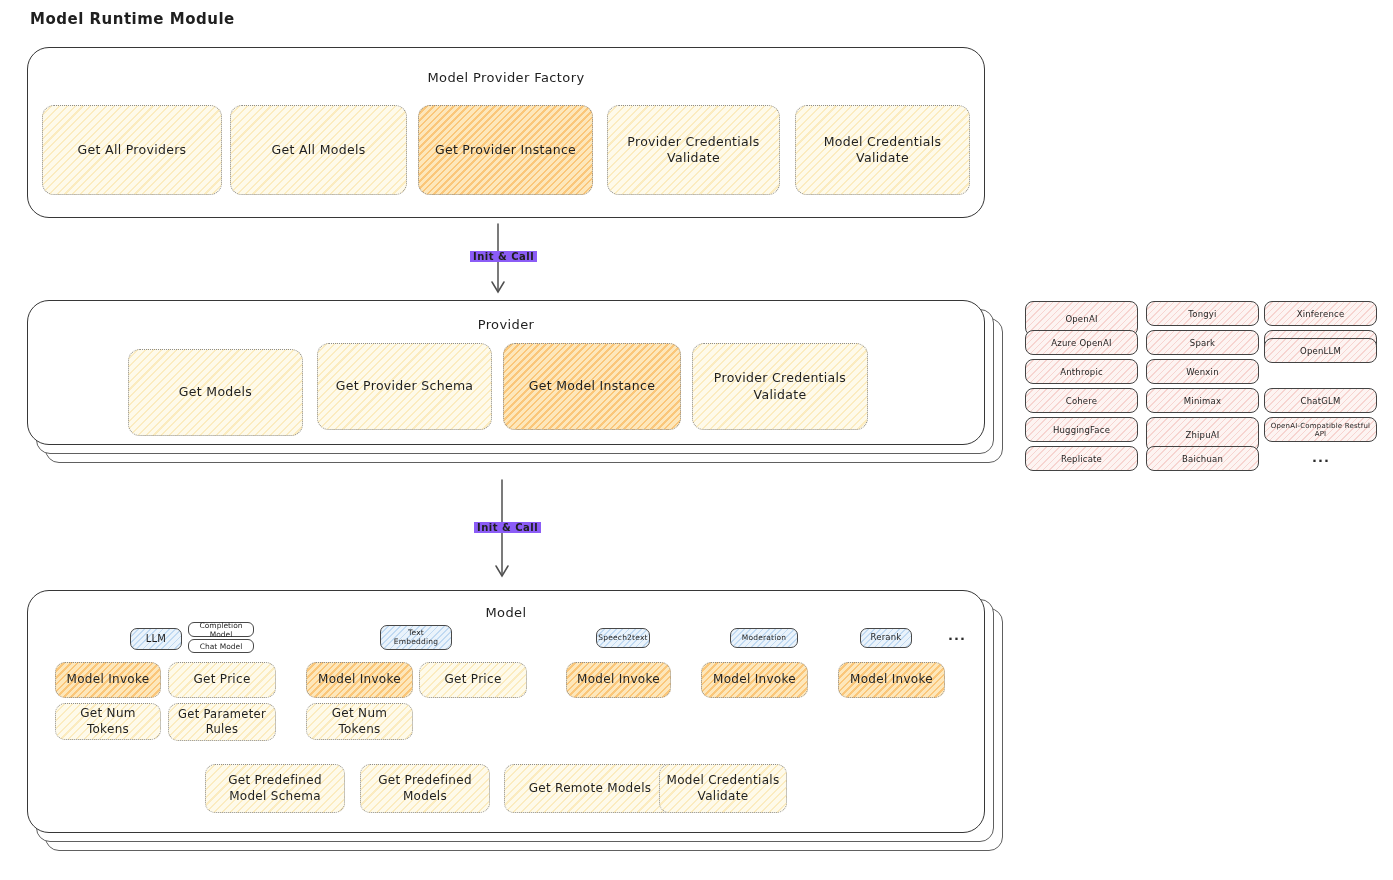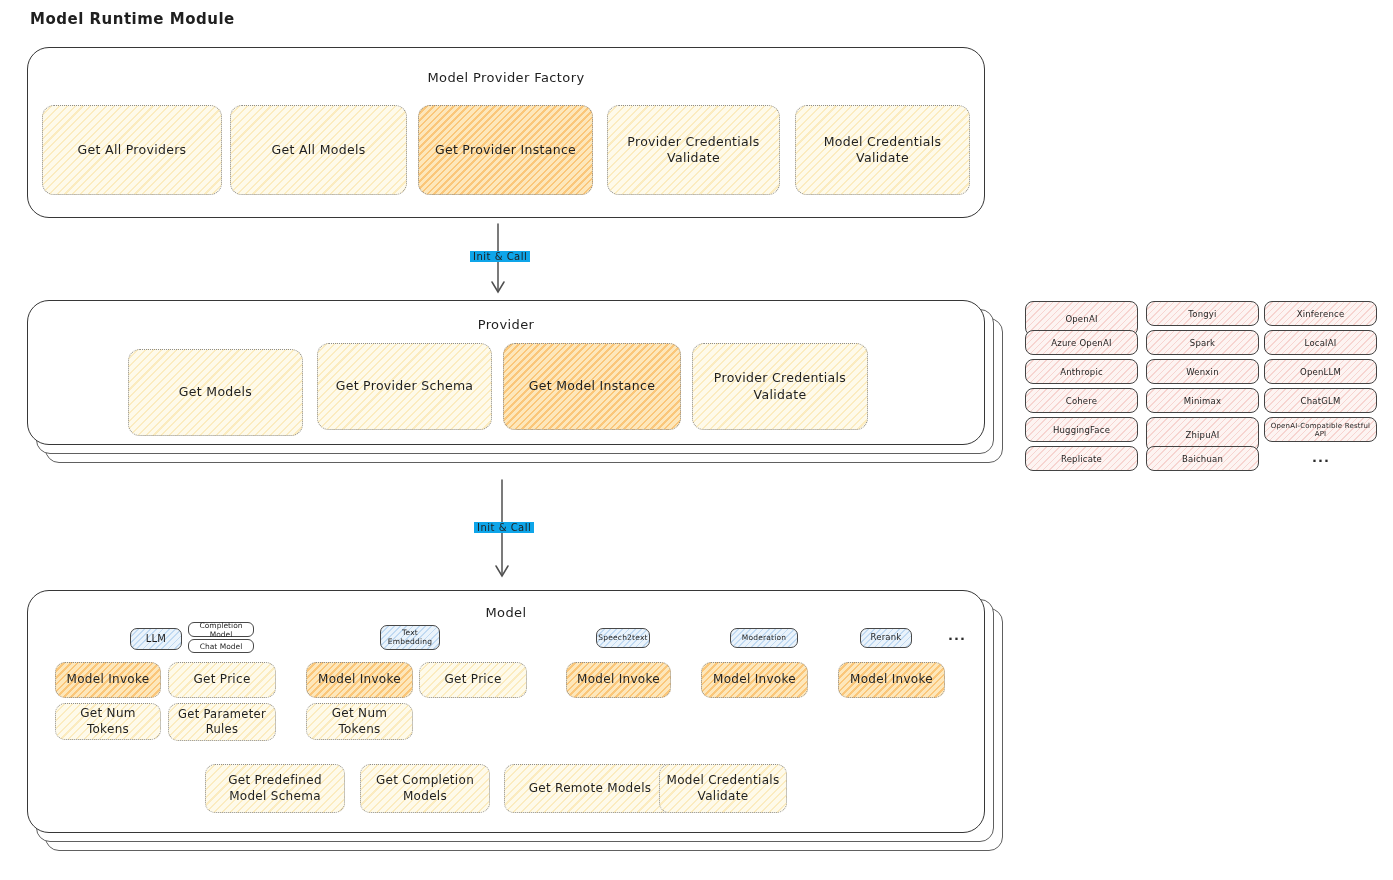--- a/index.html
+++ b/index.html
@@ -55,22 +55,22 @@
   
   .mini{
     position:absolute;display:flex;align-items:center;justify-content:center;
     text-align:center;box-sizing:border-box;
     border:1.2px solid #484848;border-radius:6px;background:#fff;font-size:7.5px;
   }
   .ellipsis{
     position:absolute;font-size:13px;font-weight:bold;letter-spacing:1px;color:#2b2b2b;
   }
   .arrow-label{
-    position:absolute;background:#0ea5e9;font-size:10px;letter-spacing:0.5px;
-    padding:0 3px;text-align:center;
+    position:absolute;background:#8b5cf6;font-size:10px;letter-spacing:0.5px;
+    padding:0 3px;text-align:center;font-weight:bold;
   }
   svg.arrow{position:absolute;overflow:visible;}
   svg.arrow line, svg.arrow polyline{stroke:#4f4f4f;stroke-width:1.5;fill:none;stroke-linecap:round;}
 </style>
 </head>
 <body>
 
 <div class="page-title">Model Runtime Module</div>
 
 <div class="bigbox" style="left:27px;top:47px;width:958px;height:171px;">
@@ -107,54 +107,54 @@
 
 <div class="pink" style="left:1146px;top:301px;width:113px;height:25px;">Tongyi</div>
 <div class="pink" style="left:1146px;top:330px;width:113px;height:25px;">Spark</div>
 <div class="pink" style="left:1146px;top:359px;width:113px;height:25px;">Wenxin</div>
 <div class="pink" style="left:1146px;top:388px;width:113px;height:25px;">Minimax</div>
 <div class="pink" style="left:1146px;top:417px;width:113px;height:35px;">ZhipuAI</div>
 <div class="pink" style="left:1146px;top:446px;width:113px;height:25px;">Baichuan</div>
 
 <div class="pink" style="left:1264px;top:301px;width:113px;height:25px;">Xinference</div>
 <div class="pink" style="left:1264px;top:330px;width:113px;height:25px;">LocalAI</div>
-<div class="pink" style="left:1264px;top:359px;width:113px;height:25px;">OpenLLM</div>
+<div class="pink" style="left:1264px;top:338px;width:113px;height:25px;">OpenLLM</div>
 <div class="pink" style="left:1264px;top:388px;width:113px;height:25px;">ChatGLM</div>
 <div class="pink tiny" style="left:1264px;top:417px;width:113px;height:25px;">OpenAI-Compatible Restful API</div>
 <div class="ellipsis" style="left:1312px;top:450px;">...</div>
 
 <svg class="arrow" style="left:491px;top:480px;" width="22" height="100">
   <line x1="11" y1="0" x2="11" y2="94"></line>
   <polyline points="5,86 11,96 17,86"></polyline>
 </svg>
 <div class="arrow-label" style="left:474px;top:522px;">Init &amp; Call</div>
 
 <div class="stack-layer" style="left:45px;top:608px;width:958px;height:243px;"></div>
 <div class="stack-layer" style="left:36px;top:599px;width:958px;height:243px;"></div>
 <div class="bigbox" style="left:27px;top:590px;width:958px;height:243px;">
   <div class="box-title" style="top:14px;">Model</div>
 </div>
 
 <div class="tab" style="left:130px;top:628px;width:52px;height:22px;">LLM</div>
 <div class="mini" style="left:188px;top:622px;width:66px;height:15px;">Completion Model</div>
 <div class="mini" style="left:188px;top:639px;width:66px;height:14px;">Chat Model</div>
-<div class="tab tinytxt" style="left:380px;top:625px;width:60px;height:25px;padding:1px 5px;">Text Embedding</div>
+<div class="tab tinytxt" style="left:380px;top:625px;width:72px;height:25px;padding:1px 5px;">Text Embedding</div>
 <div class="tab tinytxt" style="left:596px;top:628px;width:54px;height:20px;">Speech2text</div>
 <div class="tab tinytxt" style="left:730px;top:628px;width:68px;height:20px;">Moderation</div>
 <div class="tab" style="left:860px;top:628px;width:52px;height:20px;font-size:8.5px;">Rerank</div>
 <div class="ellipsis" style="left:948px;top:628px;">...</div>
 
 <div class="btn small hl" style="left:55px;top:662px;width:106px;height:36px;">Model Invoke</div>
 <div class="btn small" style="left:168px;top:662px;width:108px;height:36px;">Get Price</div>
 <div class="btn small hl" style="left:306px;top:662px;width:107px;height:36px;">Model Invoke</div>
 <div class="btn small" style="left:419px;top:662px;width:108px;height:36px;">Get Price</div>
 <div class="btn small hl" style="left:566px;top:662px;width:105px;height:36px;">Model Invoke</div>
 <div class="btn small hl" style="left:701px;top:662px;width:107px;height:36px;">Model Invoke</div>
 <div class="btn small hl" style="left:838px;top:662px;width:107px;height:36px;">Model Invoke</div>
 
 <div class="btn small" style="left:55px;top:703px;width:106px;height:37px;">Get Num Tokens</div>
 <div class="btn small" style="left:168px;top:703px;width:108px;height:38px;font-size:11.5px;text-align:center;">Get Parameter Rules</div>
 <div class="btn small" style="left:306px;top:703px;width:107px;height:37px;">Get Num Tokens</div>
 
 <div class="btn small" style="left:205px;top:764px;width:140px;height:49px;">Get Predefined Model Schema</div>
-<div class="btn small" style="left:360px;top:764px;width:130px;height:49px;">Get Completion Models</div>
+<div class="btn small" style="left:360px;top:764px;width:130px;height:49px;">Get Predefined Models</div>
 <div class="btn small" style="left:504px;top:764px;width:172px;height:49px;">Get Remote Models</div>
 <div class="btn small" style="left:659px;top:764px;width:128px;height:49px;">Model Credentials Validate</div>
 
 </body></html>

